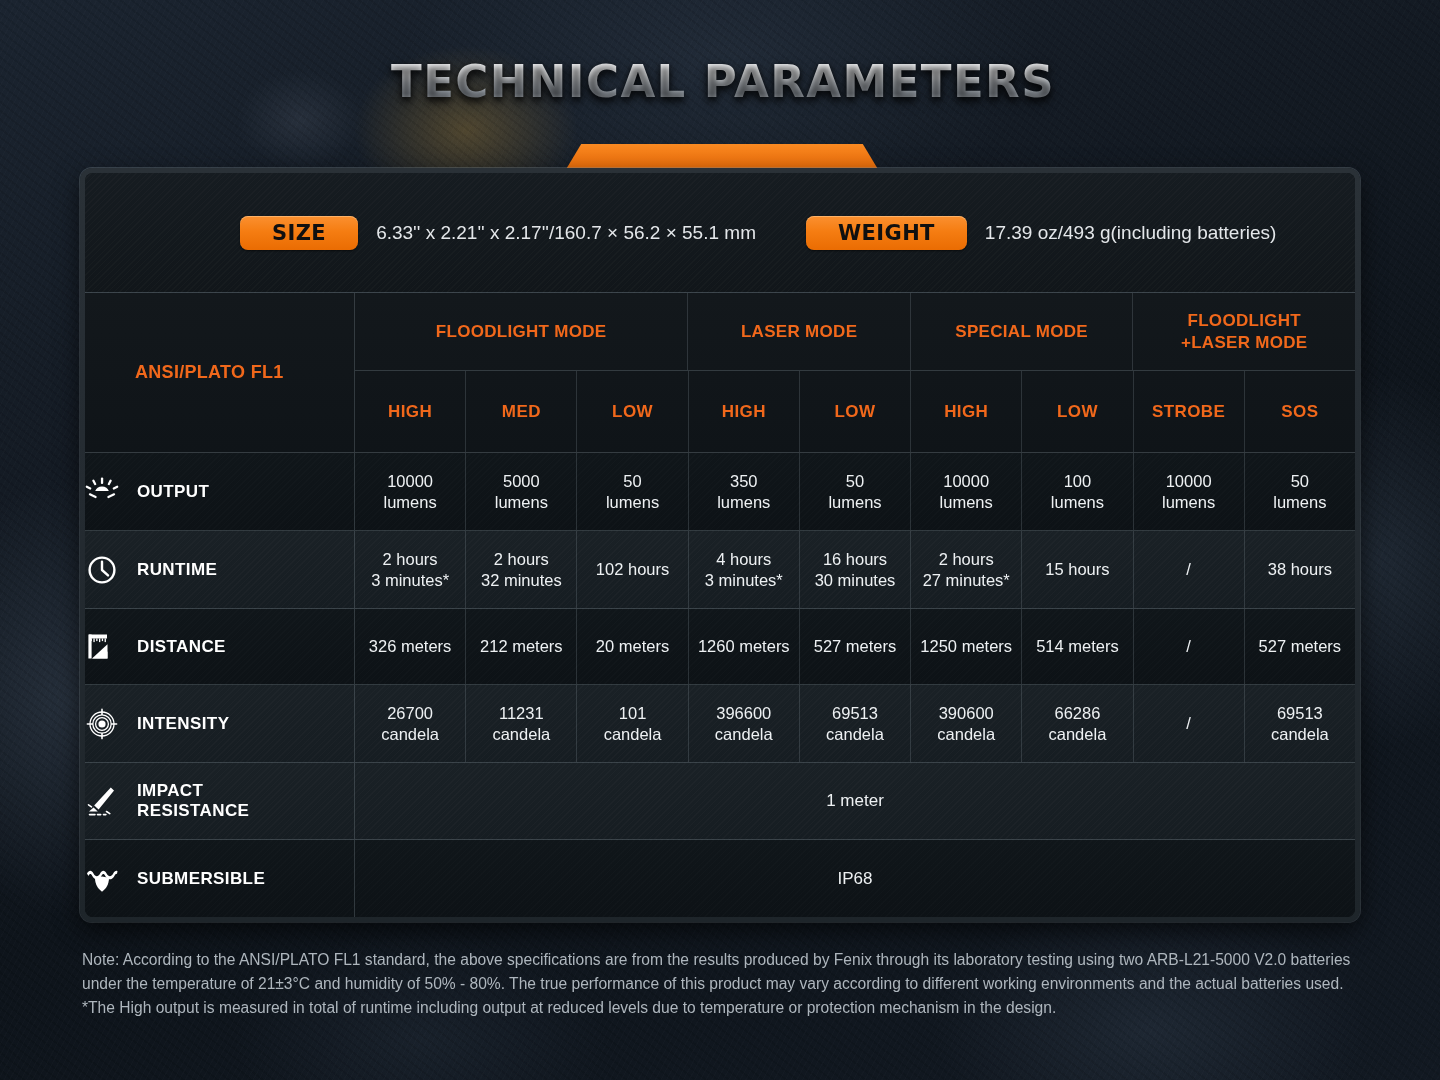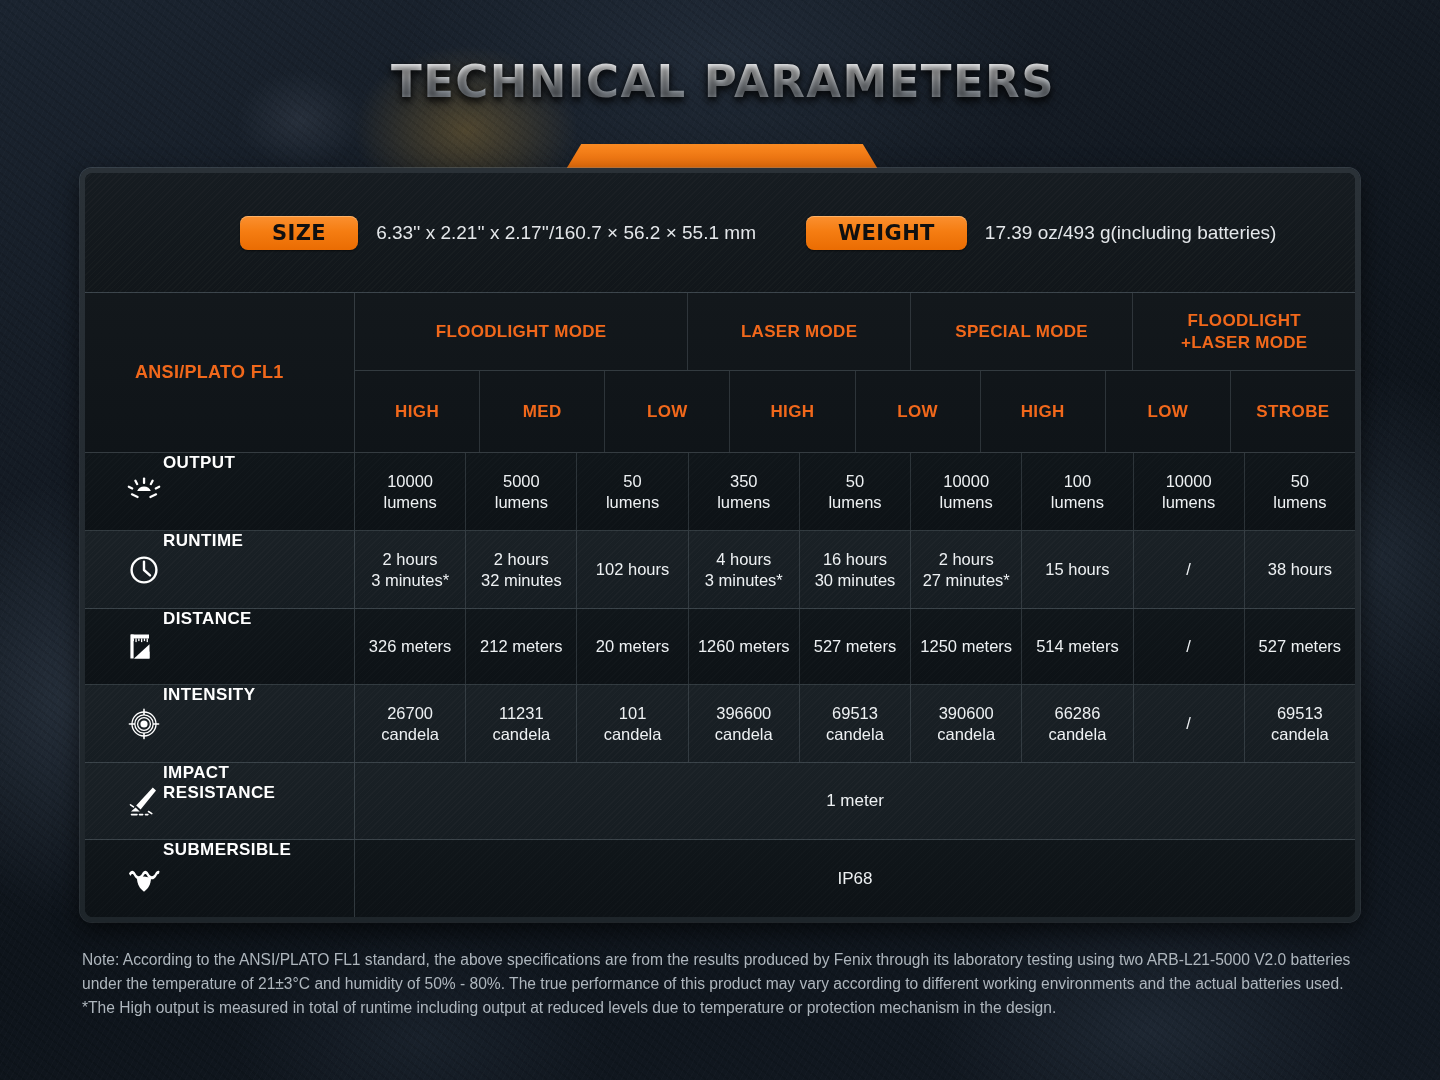--- a/index.html
+++ b/index.html
@@ -153,22 +153,22 @@
     flex-direction: column;
   }
 
   .row { display: flex; border-bottom: 1px solid rgba(150,165,175,.26); }
   .row:last-child { border-bottom: none; }
 
   .label-cell {
     width: 270px;
     flex: 0 0 270px;
     display: flex;
-    gap: 2px;
-    padding-left: 42px;
+    align-items: center;
+    gap: 18px;
     border-right: 1px solid rgba(150,165,175,.26);
     color: #ffffff;
     font-weight: bold;
     font-size: 17px;
     letter-spacing: .4px;
   }
   .label-cell .icon { width: 34px; flex: 0 0 34px; display: flex; align-items: center; justify-content: center; }
 
   .data-cell {
     flex: 1 1 0;
@@ -308,20 +308,21 @@
             </div>
           <div id="level-row">
               <div class="level-cell">HIGH</div>
               <div class="level-cell">MED</div>
               <div class="level-cell">LOW</div>
               <div class="level-cell">HIGH</div>
               <div class="level-cell">LOW</div>
               <div class="level-cell">HIGH</div>
               <div class="level-cell">LOW</div>
               <div class="level-cell">STROBE</div>
+              <div class="level-cell">SOS</div>
             </div>
         </div>
       </div>
 
       <div id="body-rows">
           <div class="row h-out plain">
             <div class="label-cell">
               <span class="icon">
                 <svg width="34" height="30" viewBox="0 0 34 30" fill="#fff">
       <path d="M17 9.5c3.4 0 6 2.1 6.8 4.6H10.2C11 11.6 13.6 9.5 17 9.5z"></path>

